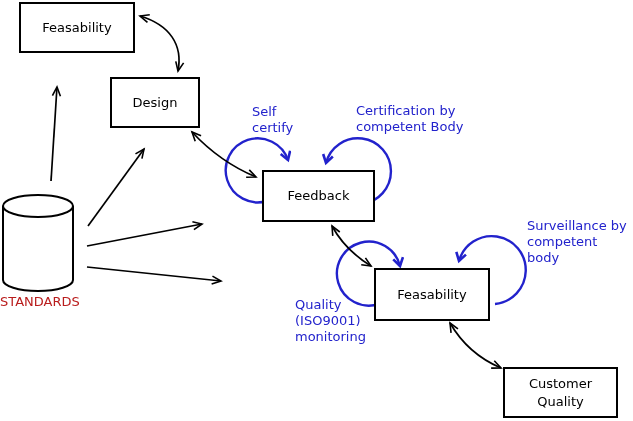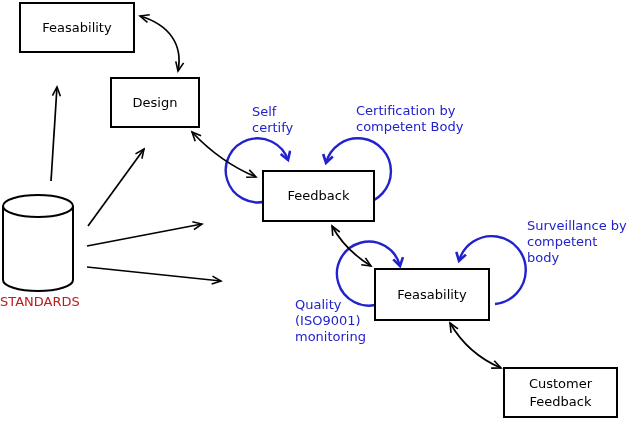--- a/index.html
+++ b/index.html
@@ -74,21 +74,21 @@
     <span>Design</span>
   </div>
   <div class="node" id="node-approval">
     <span>Feedback</span>
   </div>
   <div class="node" id="node-production">
     <span>Feasability</span>
   </div>
   <div class="node" id="node-customer-feedback">
     <span>Customer
-Feedback</span>
+Quality</span>
   </div>
 
   <div class="standards-label">STANDARDS</div>
 
   <div class="annotation" id="ann-self-certify">Self
 certify</div>
   <div class="annotation" id="ann-surveillance">Surveillance by
 competent body</div>
   <div class="annotation" id="ann-certification">Certification by
 competent Body</div>

